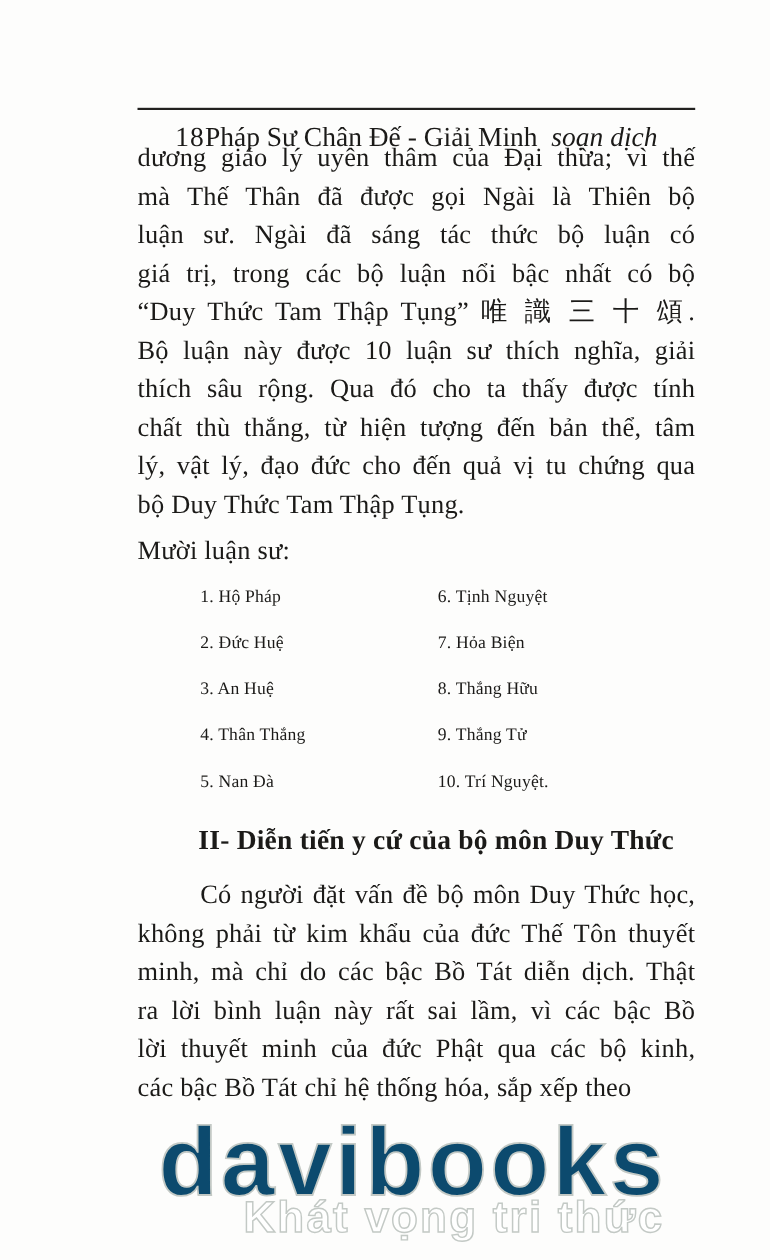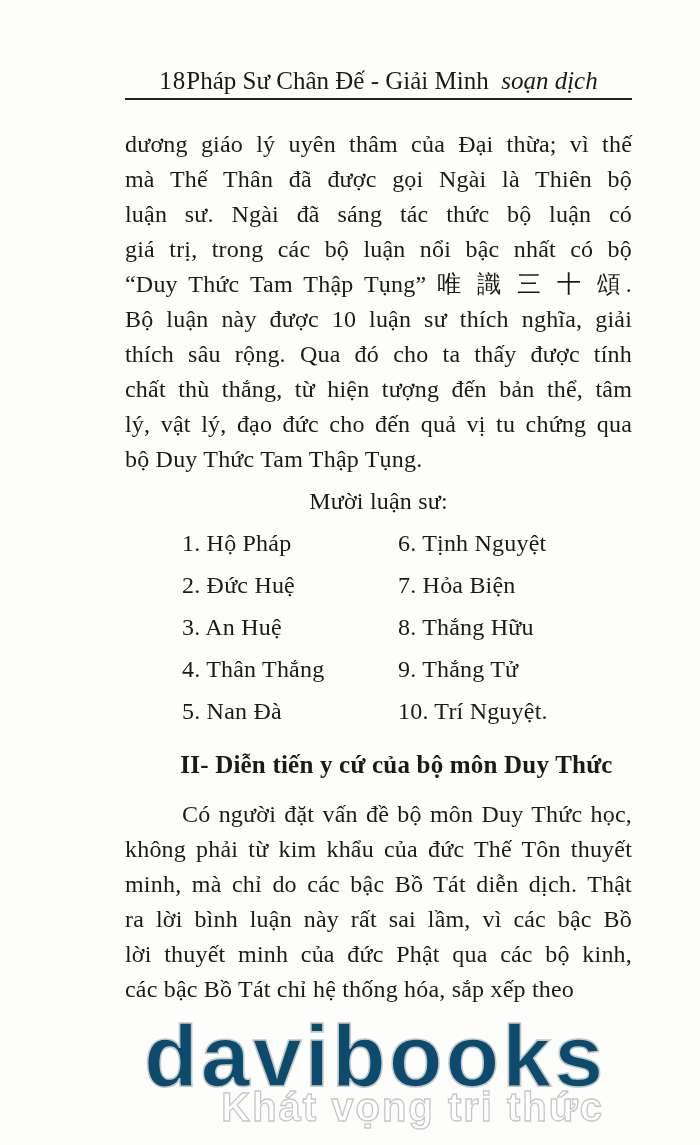--- a/index.html
+++ b/index.html
@@ -30,20 +30,21 @@
     line-height: 30px;
     display: flex;
     justify-content: center;
     align-items: baseline;
   }
   .page-header .num {
     letter-spacing: 1px;
   }
   .page-header .title {
     white-space: nowrap;
+    margin-top: 45px;
   }
   .page-header .title .ital {
     font-style: italic;
   }
 
   
   .col {
     position: absolute;
     left: 125px;
     width: 507px;
@@ -65,29 +66,28 @@
     padding-left: 57px;
   }
   .p1 { top: 127px; }
   .p2 { top: 797px; }
   .p2 .jline { height: 35px; }
 
   
   .subtitle {
     top: 488px;
     font-size: 24px;
-    text-align: center;
     letter-spacing: 0.2px;
   }
   .masters {
     top: 527px;
   }
   .m-row {
     height: 42px;
-    font-size: 24px;
+    font-size: 16px;
     line-height: 32px;
     padding-left: 57px;
     letter-spacing: 0.2px;
   }
   .m-row .left-cell {
     display: inline-block;
     width: 216px;
   }
   .m-row .right-cell {
     display: inline-block;

